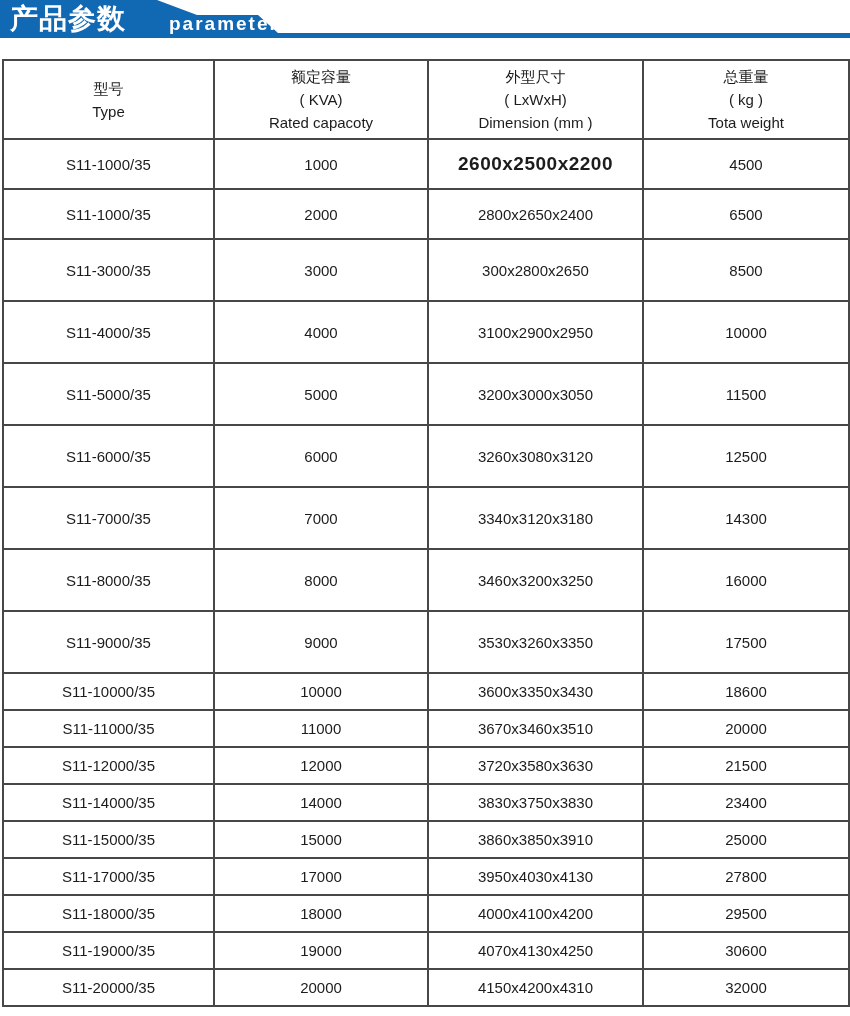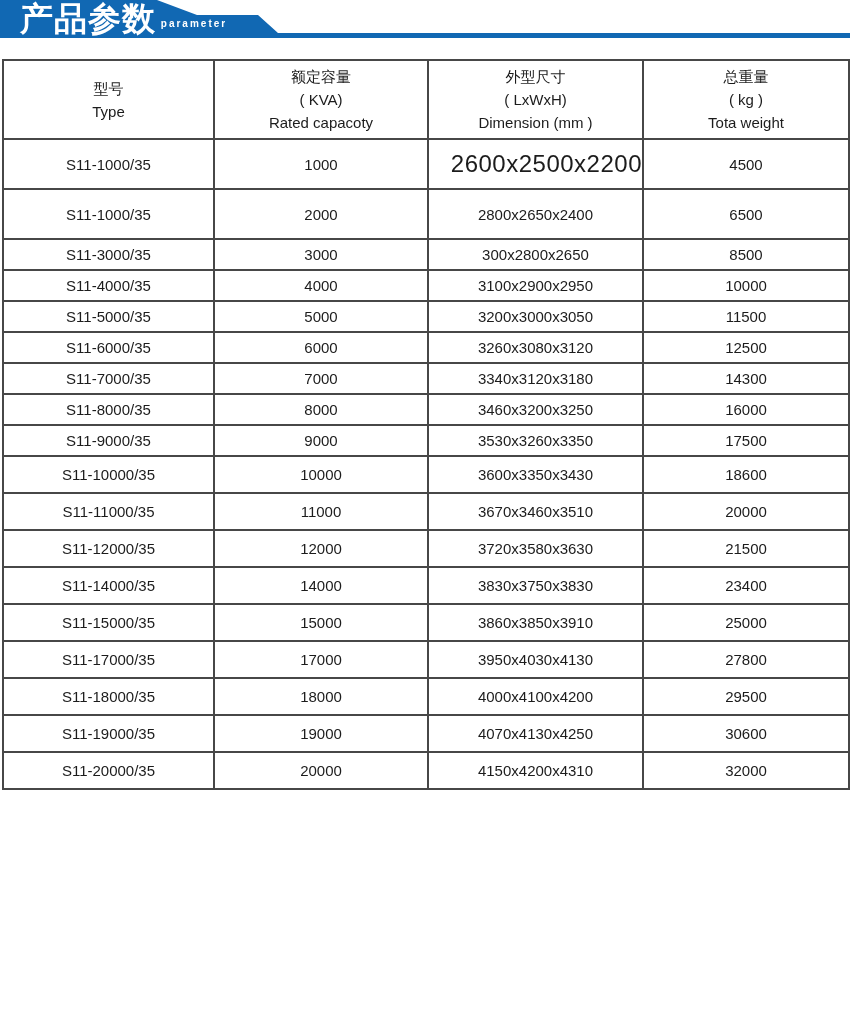--- a/index.html
+++ b/index.html
@@ -14,39 +14,39 @@
 
   
   .banner {
     position: relative;
     width: 850px;
     height: 38px;
   }
   .banner svg { display: block; width: 850px; height: 38px; }
   .banner-title {
     position: absolute;
-    left: 20px;
+    left: 10px;
     top: 0px;
     height: 37px;
     line-height: 37px;
-    font-size: 33px;
+    font-size: 28px;
     font-weight: bold;
     color: #ffffff;
     letter-spacing: 1px;
     white-space: nowrap;
   }
   .banner-subtitle {
     position: absolute;
-    left: 148px;
+    left: 169px;
     top: 14px;
     width: 92px;
     height: 19px;
     line-height: 19px;
     text-align: center;
-    font-size: 10px;
+    font-size: 19px;
     font-weight: bold;
     color: #ffffff;
     letter-spacing: 2px;
     white-space: nowrap;
   }
 
   
   .param-table {
     margin: 21px 8px 0 2px;
     width: 846px;
@@ -67,29 +67,28 @@
     vertical-align: middle;
     font-weight: normal;
     background: #ffffff;
     overflow: hidden;
   }
   .param-table thead th { height: 79px; font-size: 15px; color: #1c1c1c; }
   .th-line { line-height: 23px; white-space: nowrap; }
 
   .param-table tbody td { font-size: 15px; color: #1c1c1c; white-space: nowrap; }
   tr.rh-a td { height: 50px; }
-  tr.rh-b td { height: 31px; }
+  tr.rh-b td { height: 62px; }
   tr.rh-c td { height: 37px; }
 
   
   .param-table tbody tr:first-child td:nth-child(3) {
-    font-size: 24px;
-    font-weight: 400;
+    font-size: 19px;
+    font-weight: 700;
     letter-spacing: 0.5px;
-    text-align: right;
   }
 </style>
 </head>
 <body>
 
 <header class="banner">
   <svg viewBox="0 0 850 38" preserveAspectRatio="none" aria-hidden="true">
     <polygon points="0,0 157,0 197,15 258,15 278,33 850,33 850,38 0,38" fill="#1168b3"></polygon>
   </svg>
   <div class="banner-title">产品参数</div>

